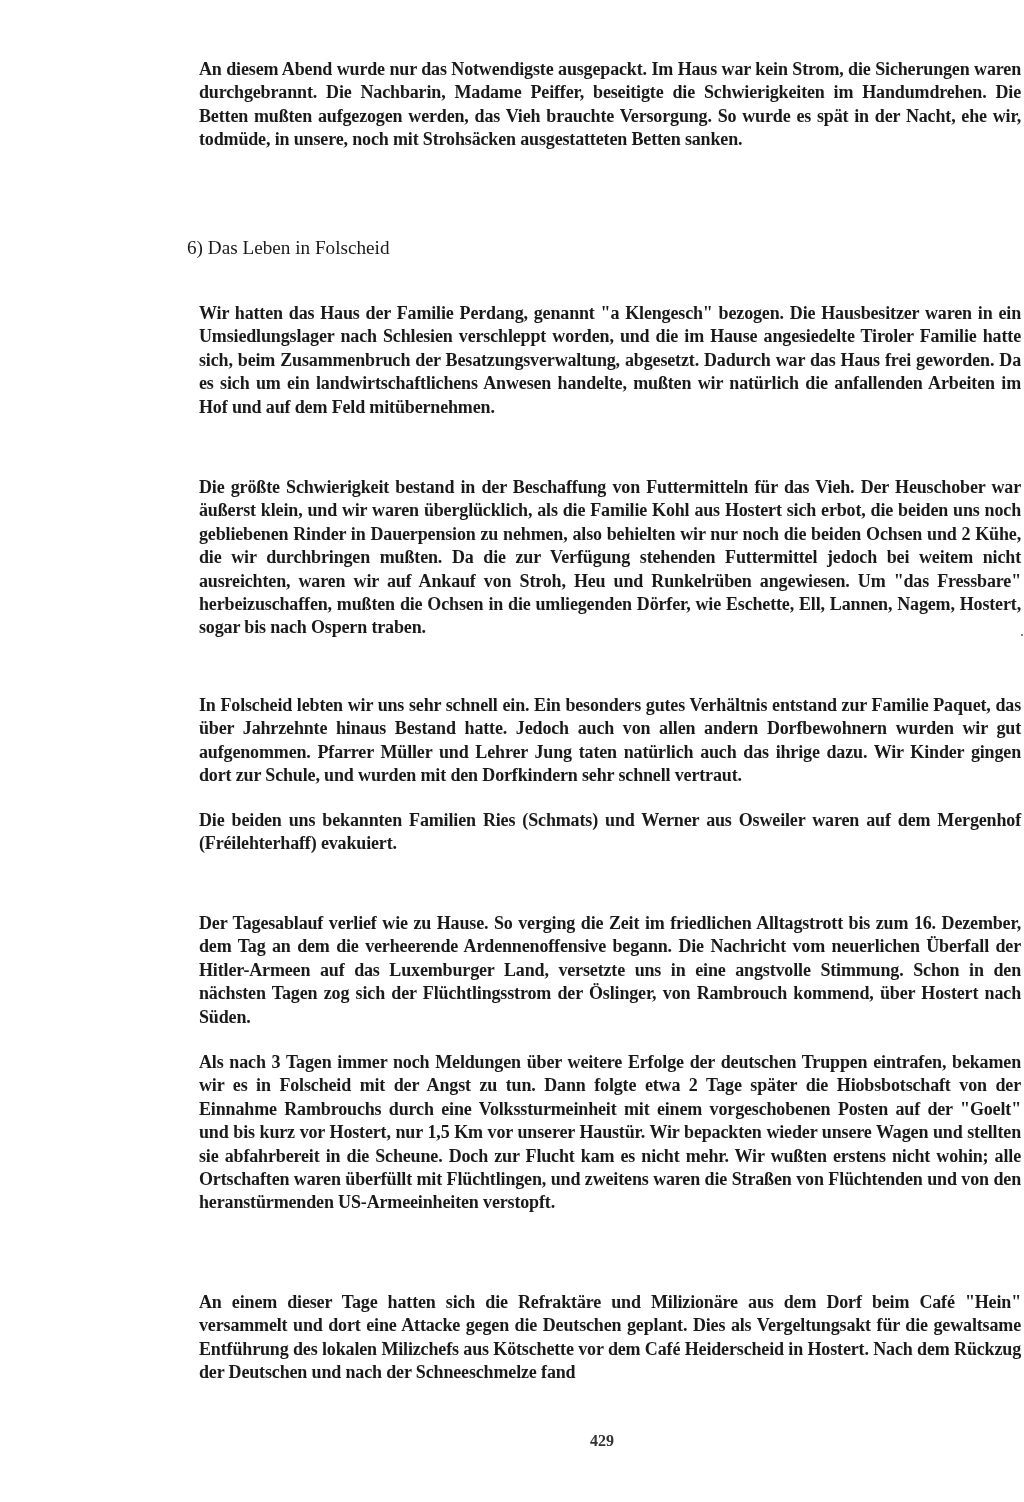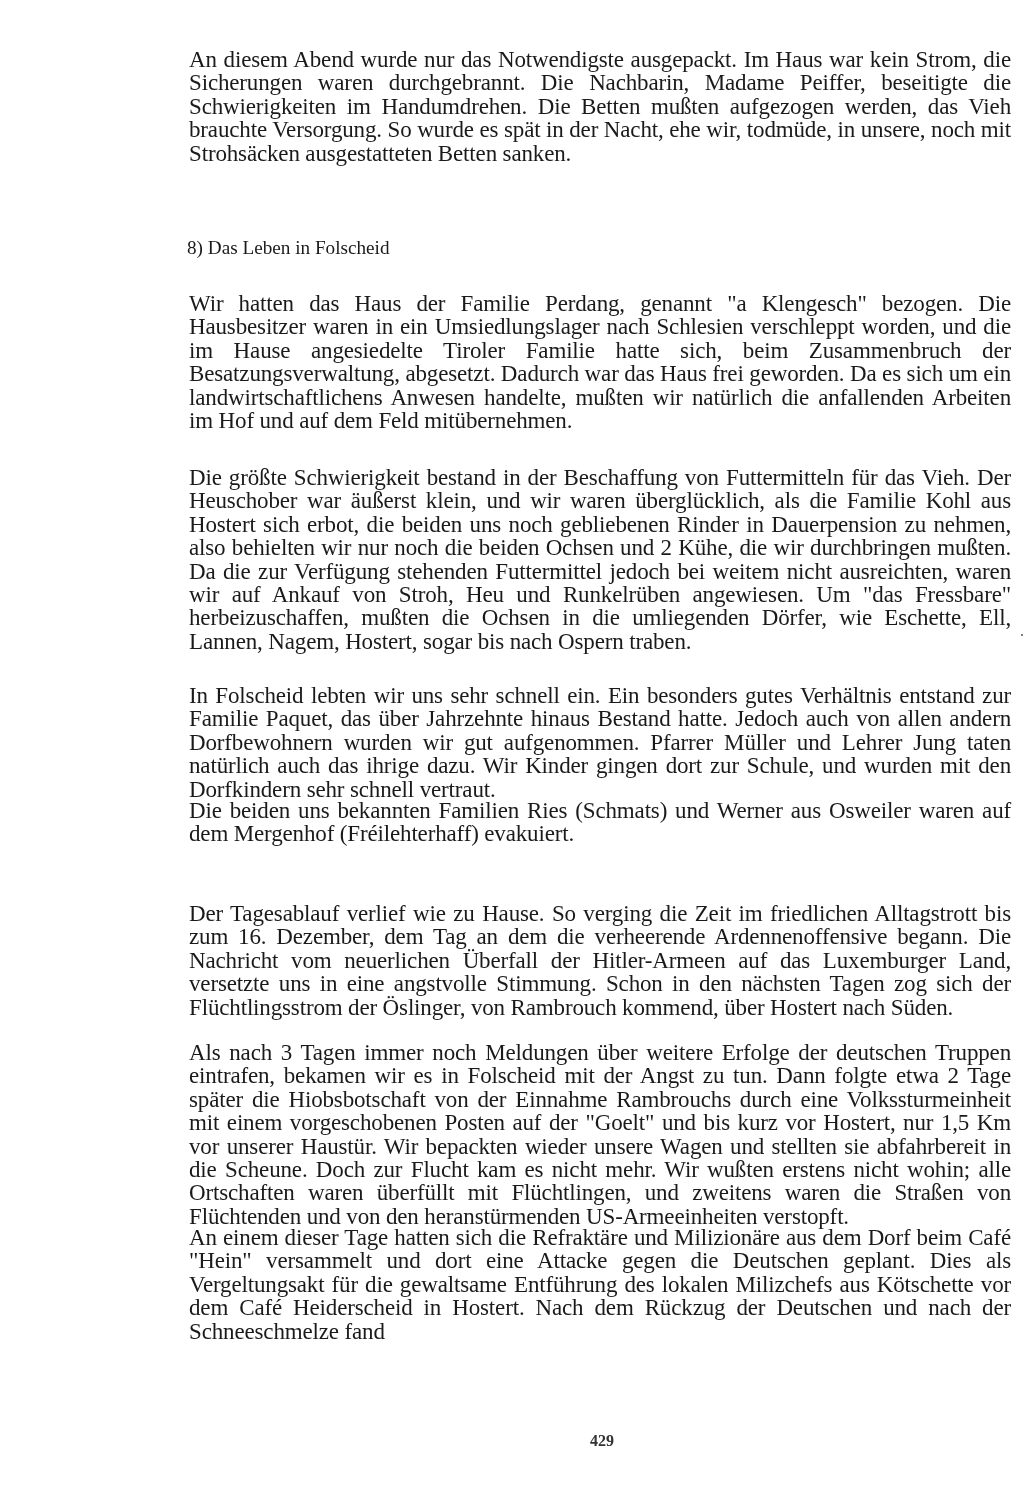--- a/index.html
+++ b/index.html
@@ -15,28 +15,29 @@
       font-family: "Liberation Serif", "DejaVu Serif", serif;
       color: #1a1a1a;
     }
     .page {
       position: absolute;
       left: 187px;
       top: 46px;
       width: 822px;
     }
     .para {
-      font-size: 23px;
+      font-size: 18px;
       line-height: 23.4px;
       text-align: justify;
-      margin: 2px;
+      margin: 12px;
       position: absolute;
       left: 0;
       width: 822px;
       letter-spacing: -0.15px;
+      font-weight: bold;
     }
     .heading {
       font-size: 19.2px;
       line-height: 24px;
       position: absolute;
       left: 0;
       margin: 0;
     }
     .page-number {
       position: absolute;
@@ -58,31 +59,31 @@
       background: #555;
       border-radius: 50%;
     }
   </style>
 </head>
 <body>
 
 <div class="page">
   <p class="para" style="top:0px;">An diesem Abend wurde nur das Notwendigste ausgepackt. Im Haus war kein Strom, die Sicherungen waren durchgebrannt. Die Nachbarin, Madame Peiffer, beseitigte die Schwierigkeiten im Handumdrehen. Die Betten mußten aufgezogen werden, das Vieh brauchte Versorgung. So wurde es spät in der Nacht, ehe wir, todmüde, in unsere, noch mit Strohsäcken ausgestatteten Betten sanken.</p>
 
-  <h2 class="heading" style="top:190px; font-weight:normal;">8) Das Leben in Folscheid</h2>
+  <h2 class="heading" style="top:190px; font-weight:normal;">6) Das Leben in Folscheid</h2>
 
   <p class="para" style="top:244px;">Wir hatten das Haus der Familie Perdang, genannt "a Klengesch" bezogen. Die Hausbesitzer waren in ein Umsiedlungslager nach Schlesien verschleppt worden, und die im Hause angesiedelte Tiroler Familie hatte sich, beim Zusammenbruch der Besatzungsverwaltung, abgesetzt. Dadurch war das Haus frei geworden. Da es sich um ein landwirtschaftlichens Anwesen handelte, mußten wir natürlich die anfallenden Arbeiten im Hof und auf dem Feld mitübernehmen.</p>
 
   <p class="para" style="top:418px;">Die größte Schwierigkeit bestand in der Beschaffung von Futtermitteln für das Vieh. Der Heuschober war äußerst klein, und wir waren überglücklich, als die Familie Kohl aus Hostert sich erbot, die beiden uns noch gebliebenen Rinder in Dauerpension zu nehmen, also behielten wir nur noch die beiden Ochsen und 2 Kühe, die wir durchbringen mußten. Da die zur Verfügung stehenden Futtermittel jedoch bei weitem nicht ausreichten, waren wir auf Ankauf von Stroh, Heu und Runkelrüben angewiesen. Um "das Fressbare" herbeizuschaffen, mußten die Ochsen in die umliegenden Dörfer, wie Eschette, Ell, Lannen, Nagem, Hostert, sogar bis nach Ospern traben.</p>
 
   <p class="para" style="top:636px;">In Folscheid lebten wir uns sehr schnell ein. Ein besonders gutes Verhältnis entstand zur Familie Paquet, das über Jahrzehnte hinaus Bestand hatte. Jedoch auch von allen andern Dorfbewohnern wurden wir gut aufgenommen. Pfarrer Müller und Lehrer Jung taten natürlich auch das ihrige dazu. Wir Kinder gingen dort zur Schule, und wurden mit den Dorfkindern sehr schnell vertraut.</p>
 
   <p class="para" style="top:751px;">Die beiden uns bekannten Familien Ries (Schmats) und Werner aus Osweiler waren auf dem Mergenhof (Fréilehterhaff) evakuiert.</p>
 
   <p class="para" style="top:854px;">Der Tagesablauf verlief wie zu Hause. So verging die Zeit im friedlichen Alltagstrott bis zum 16. Dezember, dem Tag an dem die verheerende Ardennenoffensive begann. Die Nachricht vom neuerlichen Überfall der Hitler-Armeen auf das Luxemburger Land, versetzte uns in eine angstvolle Stimmung. Schon in den nächsten Tagen zog sich der Flüchtlingsstrom der Öslinger, von Rambrouch kommend, über Hostert nach Süden.</p>
 
   <p class="para" style="top:993px;">Als nach 3 Tagen immer noch Meldungen über weitere Erfolge der deutschen Truppen eintrafen, bekamen wir es in Folscheid mit der Angst zu tun. Dann folgte etwa 2 Tage später die Hiobsbotschaft von der Einnahme Rambrouchs durch eine Volkssturmeinheit mit einem vorgeschobenen Posten auf der "Goelt" und bis kurz vor Hostert, nur 1,5 Km vor unserer Haustür. Wir bepackten wieder unsere Wagen und stellten sie abfahrbereit in die Scheune. Doch zur Flucht kam es nicht mehr. Wir wußten erstens nicht wohin; alle Ortschaften waren überfüllt mit Flüchtlingen, und zweitens waren die Straßen von Flüchtenden und von den heranstürmenden US-Armeeinheiten verstopft.</p>
 
-  <p class="para" style="top:1178px;">An einem dieser Tage hatten sich die Refraktäre und Milizionäre aus dem Dorf beim Café "Hein" versammelt und dort eine Attacke gegen die Deutschen geplant. Dies als Vergeltungsakt für die gewaltsame Entführung des lokalen Milizchefs aus Kötschette vor dem Café Heiderscheid in Hostert. Nach dem Rückzug der Deutschen und nach der Schneeschmelze fand</p>
+  <p class="para" style="top:1233px;">An einem dieser Tage hatten sich die Refraktäre und Milizionäre aus dem Dorf beim Café "Hein" versammelt und dort eine Attacke gegen die Deutschen geplant. Dies als Vergeltungsakt für die gewaltsame Entführung des lokalen Milizchefs aus Kötschette vor dem Café Heiderscheid in Hostert. Nach dem Rückzug der Deutschen und nach der Schneeschmelze fand</p>
 </div>
 
 <div class="page-number">429</div>
 <div class="margin-dot"></div>
 
 </body></html>

